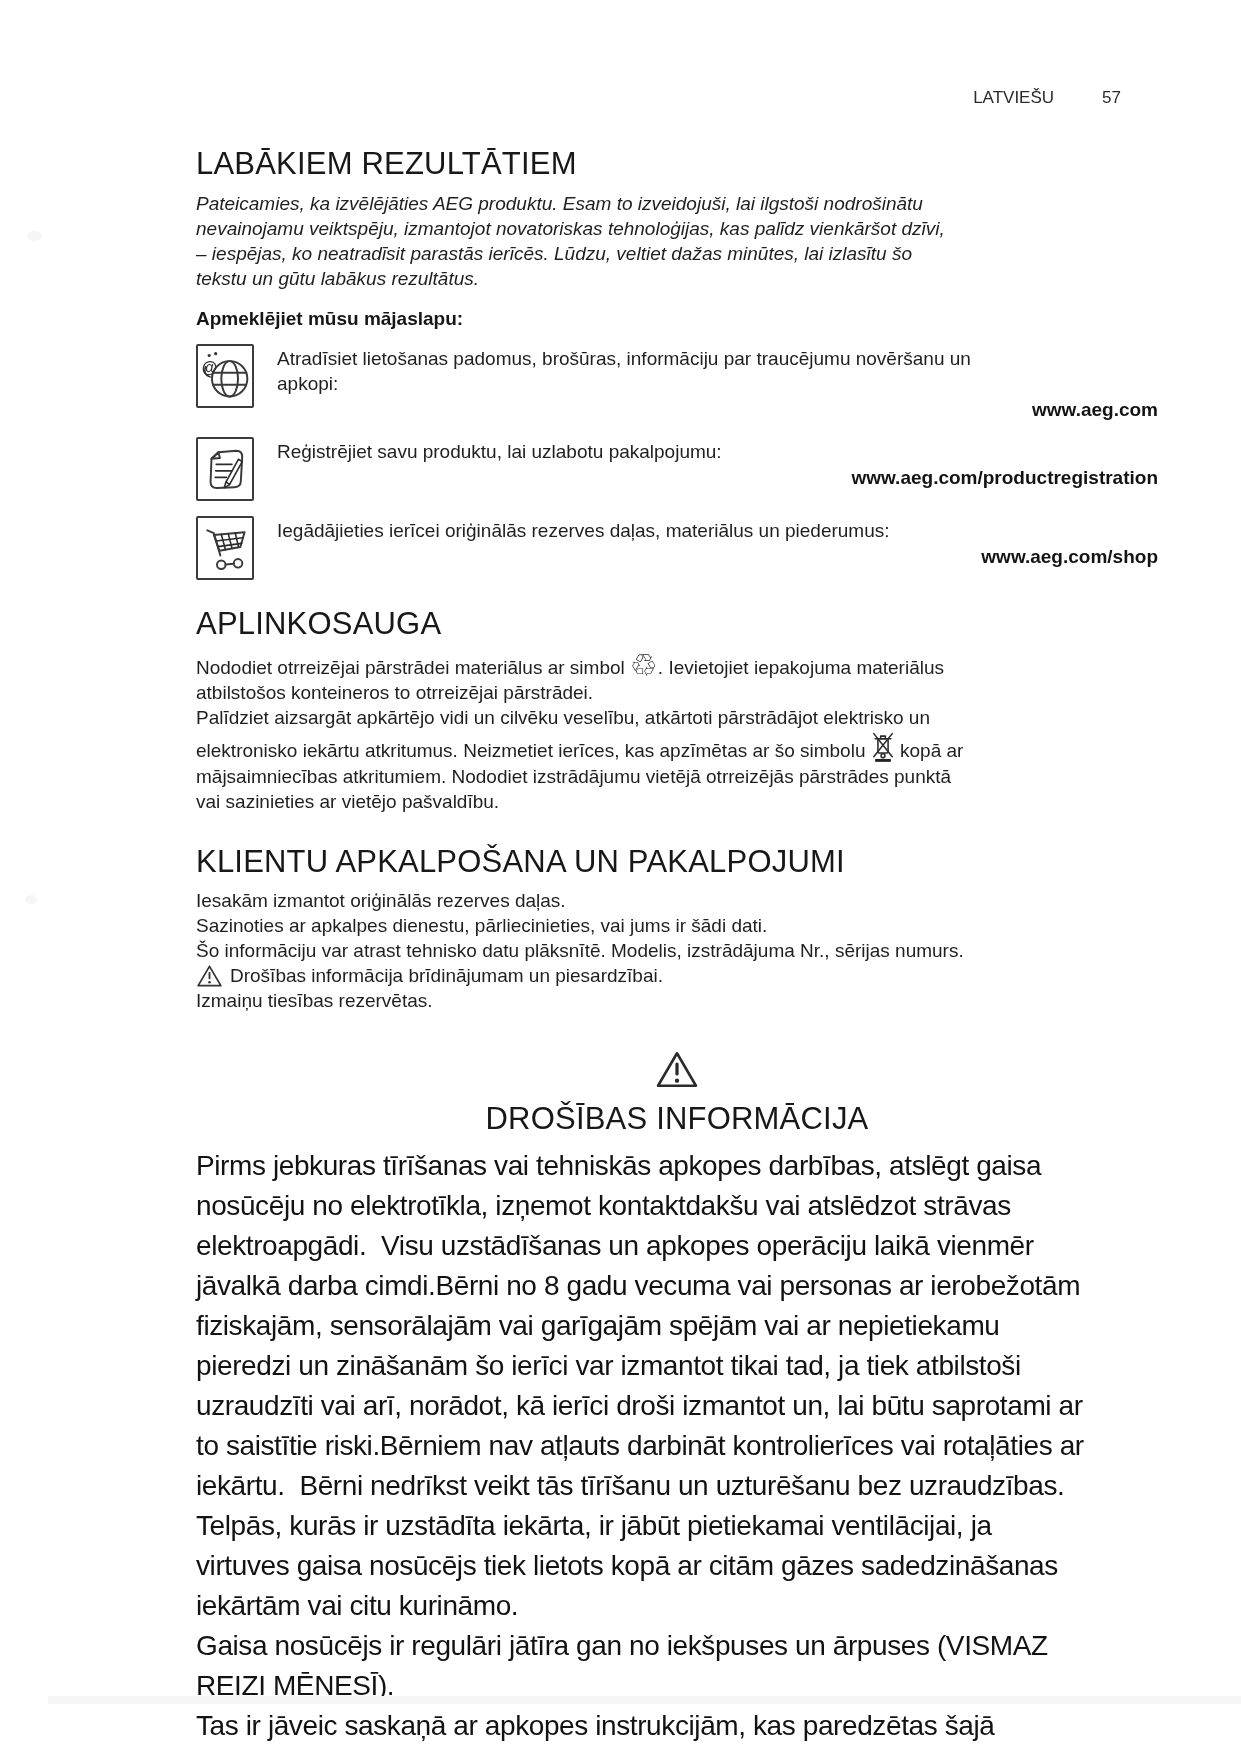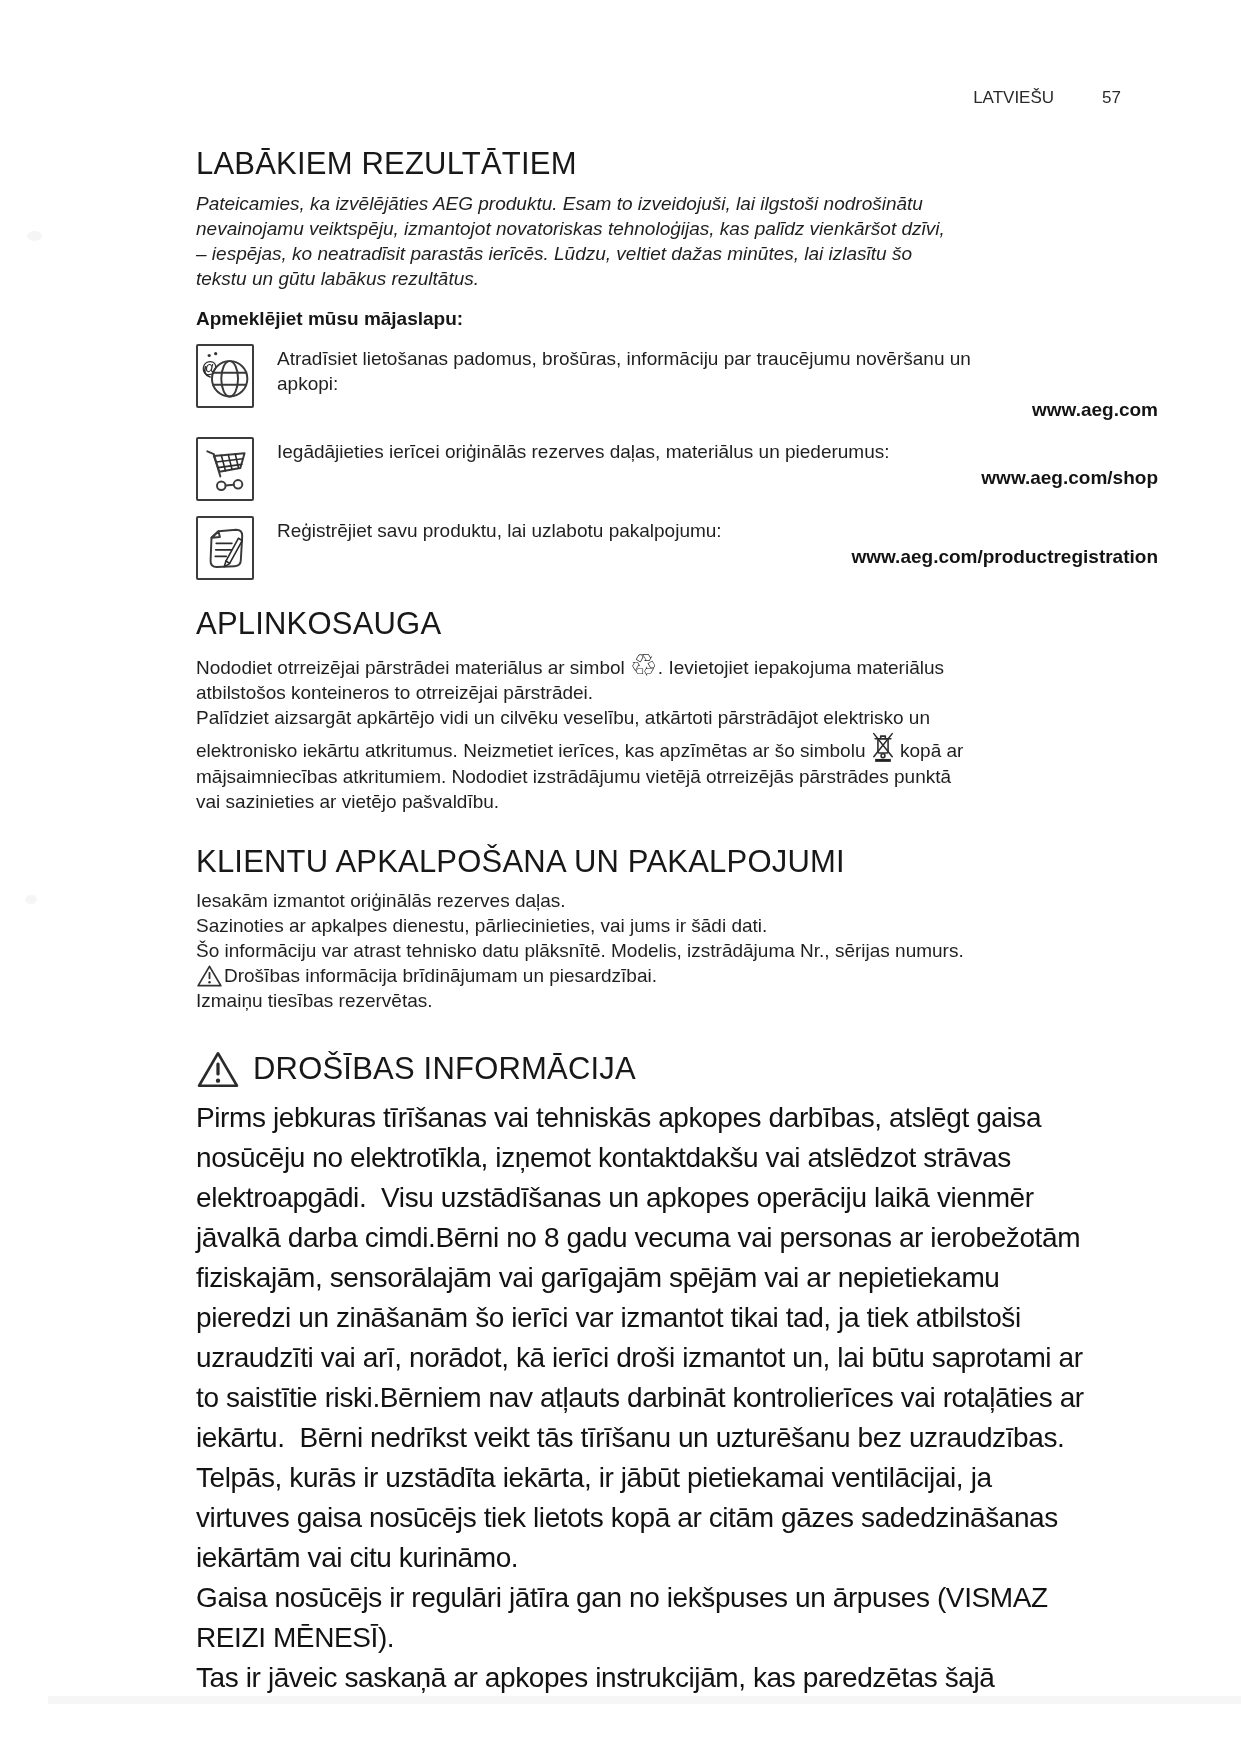--- a/index.html
+++ b/index.html
@@ -26,24 +26,24 @@
   .stt { fill:none; stroke:#2c2c2c; stroke-width:1.7; stroke-linecap:round; stroke-linejoin:round; }
 
   .section-title { margin-top:27px; }
   .env-para { margin-top:12px; }
 
   .recycle-glyph { font-family:"DejaVu Sans",sans-serif; font-size:31px; line-height:25px; vertical-align:-2px; color:#262626; white-space:normal; }
   .inline-svg { vertical-align:-7px; }
 
   .service-title { margin-top:31px; }
   .service-lines { margin-top:8px; }
-  .warn-line { display:flex; align-items:flex-start; gap:1px; }
+  .warn-line { display:flex; align-items:flex-start; gap:7px; }
   .warn-line .w-icon { flex:0 0 auto; margin-top:1px; }
 
-  .safety-head { margin-top:37px; display:flex; align-items:center; gap:13px; }
+  .safety-head { margin-top:37px; display:flex; align-items:center; gap:13px;flex-direction:column; }
   .safety-body { margin-top:9px; width:1015px; font-size:28px; line-height:40px; letter-spacing:-0.4px; color:#121212; white-space:pre-wrap; }
 
   .smudge { position:absolute; background:#ececec; border-radius:50%; opacity:0.55; }
   .smudge.s1 { left:27px; top:231px; width:15px; height:10px; }
   .smudge.s2 { left:25px; top:895px; width:12px; height:9px; }
   .bottom-band { position:absolute; left:48px; right:0; top:1696px; height:8px; background:#f6f6f6; }
 </style>
 </head>
 <body>
 
@@ -82,48 +82,48 @@
       <div class="txt">
         <p class="body-text">Atradīsiet lietošanas padomus, brošūras, informāciju par traucējumu novēršanu un
 apkopi:</p>
         <div class="url">www.aeg.com</div>
       </div>
     </div>
 
     <div class="link-row">
       <span class="icon-box">
         <svg viewBox="0 0 58 64" width="54" height="60">
+          <path class="st" d="M22 14 L41 12.5 Q47.5 12.5 47.5 19 L46 45 Q46 51.5 39.5 51.5 L20 52.5 Q13.5 52.5 13.5 46 L14.5 21 Z"></path>
+          <path class="st" d="M14.5 21 L23.5 20.2 L22 14 Z"></path>
+          <path class="stt" d="M19.5 27 h17 M19 34 h17 M18.5 41 h12"></path>
+          <path class="stt" d="M30 46 L43.5 21.5 L47.5 24 L34 48.5 Z"></path>
+          <path class="stt" d="M30 46 l-1.8 6 5.8-3.2"></path>
+        </svg>
+      </span>
+      <div class="txt">
+        <p class="body-text">Reģistrējiet savu produktu, lai uzlabotu pakalpojumu:</p>
+        <div class="url">www.aeg.com/productregistration</div>
+      </div>
+    </div>
+
+    <div class="link-row">
+      <span class="icon-box">
+        <svg viewBox="0 0 58 64" width="54" height="60">
           <path class="st" d="M10 13 l7 3 7 24"></path>
           <path class="st" d="M17 18 L50 15 L45.5 31 L23 35 Z"></path>
           <path class="stt" d="M25 17.3 l4.5 16.5 M32.5 16.6 l4 15.6 M40 15.9 l3.5 14.7"></path>
           <path class="stt" d="M19.5 24.5 l28.5 -3.5 M21.5 30.5 l25.5 -3.5"></path>
           <circle class="st" cx="25" cy="50" r="4.6"></circle>
           <circle class="st" cx="43" cy="48.5" r="4.6"></circle>
           <path class="st" d="M29.7 49.7 l8.6 -0.7"></path>
         </svg>
       </span>
       <div class="txt">
         <p class="body-text">Iegādājieties ierīcei oriģinālās rezerves daļas, materiālus un piederumus:</p>
         <div class="url">www.aeg.com/shop</div>
-      </div>
-    </div>
-
-    <div class="link-row">
-      <span class="icon-box">
-        <svg viewBox="0 0 58 64" width="54" height="60">
-          <path class="st" d="M22 14 L41 12.5 Q47.5 12.5 47.5 19 L46 45 Q46 51.5 39.5 51.5 L20 52.5 Q13.5 52.5 13.5 46 L14.5 21 Z"></path>
-          <path class="st" d="M14.5 21 L23.5 20.2 L22 14 Z"></path>
-          <path class="stt" d="M19.5 27 h17 M19 34 h17 M18.5 41 h12"></path>
-          <path class="stt" d="M30 46 L43.5 21.5 L47.5 24 L34 48.5 Z"></path>
-          <path class="stt" d="M30 46 l-1.8 6 5.8-3.2"></path>
-        </svg>
-      </span>
-      <div class="txt">
-        <p class="body-text">Reģistrējiet savu produktu, lai uzlabotu pakalpojumu:</p>
-        <div class="url">www.aeg.com/productregistration</div>
       </div>
     </div>
   </div>
 
   <div class="h1 section-title">APLINKOSAUGA</div>
   <p class="body-text env-para"><span>Nododiet otrreizējai pārstrādei materiālus ar simbol </span><span class="recycle-glyph">♲</span><span>. Ievietojiet iepakojuma materiālus
 atbilstošos konteineros to otrreizējai pārstrādei.
 Palīdziet aizsargāt apkārtējo vidi un cilvēku veselību, atkārtoti pārstrādājot elektrisko un
 elektronisko iekārtu atkritumus. Neizmetiet ierīces, kas apzīmētas ar šo simbolu </span><svg class="inline-svg" viewBox="0 0 26 36" width="24" height="34">
         <rect class="stt" x="7.5" y="9" width="11" height="15.5" rx="1"></rect>

